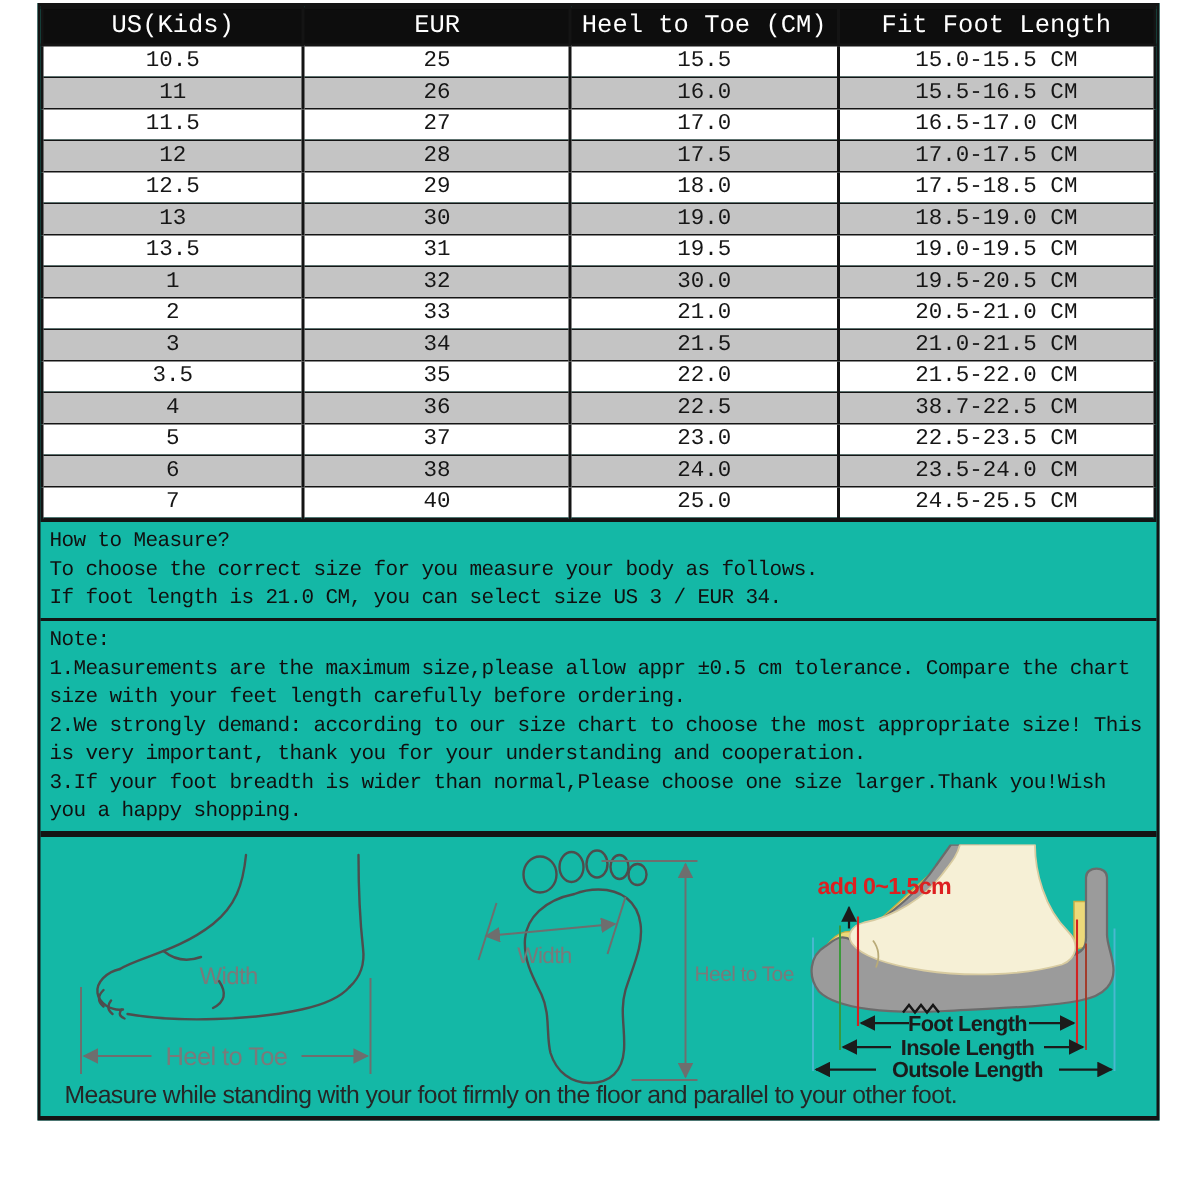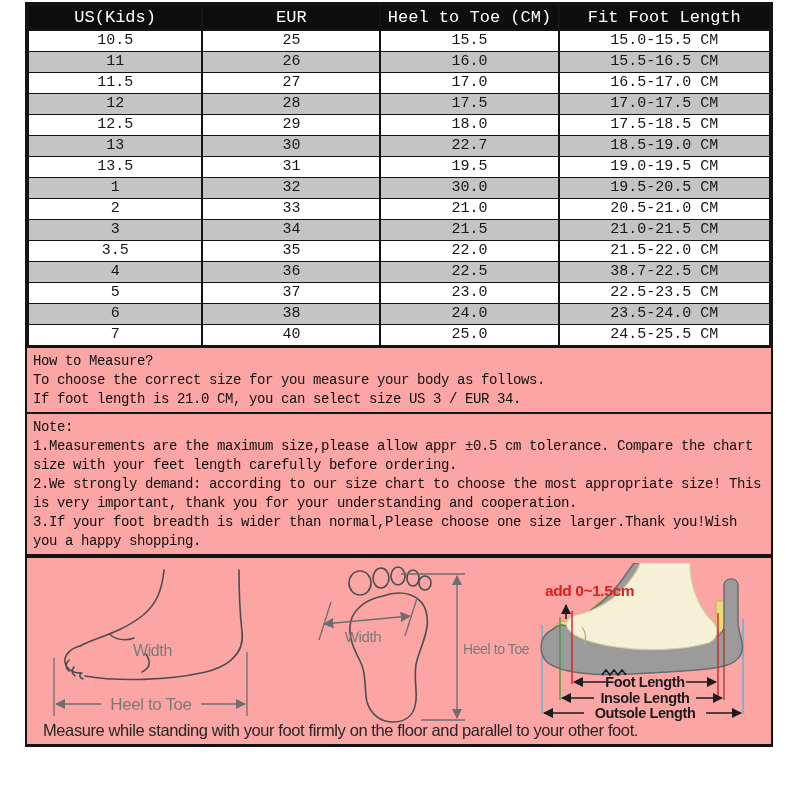--- a/index.html
+++ b/index.html
@@ -3,21 +3,21 @@
 <meta charset="utf-8">
 <style>
   :root{
     --header-bg:#0d0d0d; --header-text:#ffffff; --row-alt-bg:#c4c4c4;
     --border-dark:#141414; --accent-red:#dd2020; --insole-yellow:#ecd97a;
     --foot-cream:#f6f0d6; --sole-gray:#9b9b9b; --sketch-gray:#4d4d4d; --label-gray:#7a7a7a;
   }
   *{box-sizing:border-box;}
   html,body{margin:0;padding:0;}
   body{width:800px;height:800px;background:#ffffff;position:relative;overflow:hidden;}
-  .sheet{position:absolute;left:25px;top:2px;width:748px;border:2px solid var(--border-dark);border-bottom-width:3px;background:#fca5a5;}
+  .sheet{position:absolute;left:25px;top:2px;width:748px;border:2px solid var(--border-dark);border-bottom-width:3px;background:#14b8a6;}
 
   
   .size-table{width:100%;border-collapse:collapse;table-layout:fixed;
     font-family:"Liberation Mono","DejaVu Sans Mono",monospace;}
   .size-table th{background:var(--header-bg);color:var(--header-text);height:25px;
     font-size:17px;font-weight:normal;border:2px solid var(--border-dark);padding:0;}
   .size-table td{height:21px;text-align:center;font-size:15px;color:#161616;padding:0;
     border:1px solid var(--border-dark);border-left-width:2px;border-right-width:2px;}
   .size-table tbody tr{background:#ffffff;}
   .size-table tbody tr:nth-child(even){background:var(--row-alt-bg);}
@@ -90,21 +90,21 @@
         </tr>
         <tr>
           <td>12.5</td>
           <td>29</td>
           <td>18.0</td>
           <td>17.5-18.5 CM</td>
         </tr>
         <tr>
           <td>13</td>
           <td>30</td>
-          <td>22.7</td>
+          <td>19.0</td>
           <td>18.5-19.0 CM</td>
         </tr>
         <tr>
           <td>13.5</td>
           <td>31</td>
           <td>19.5</td>
           <td>19.0-19.5 CM</td>
         </tr>
         <tr>
           <td>1</td>

